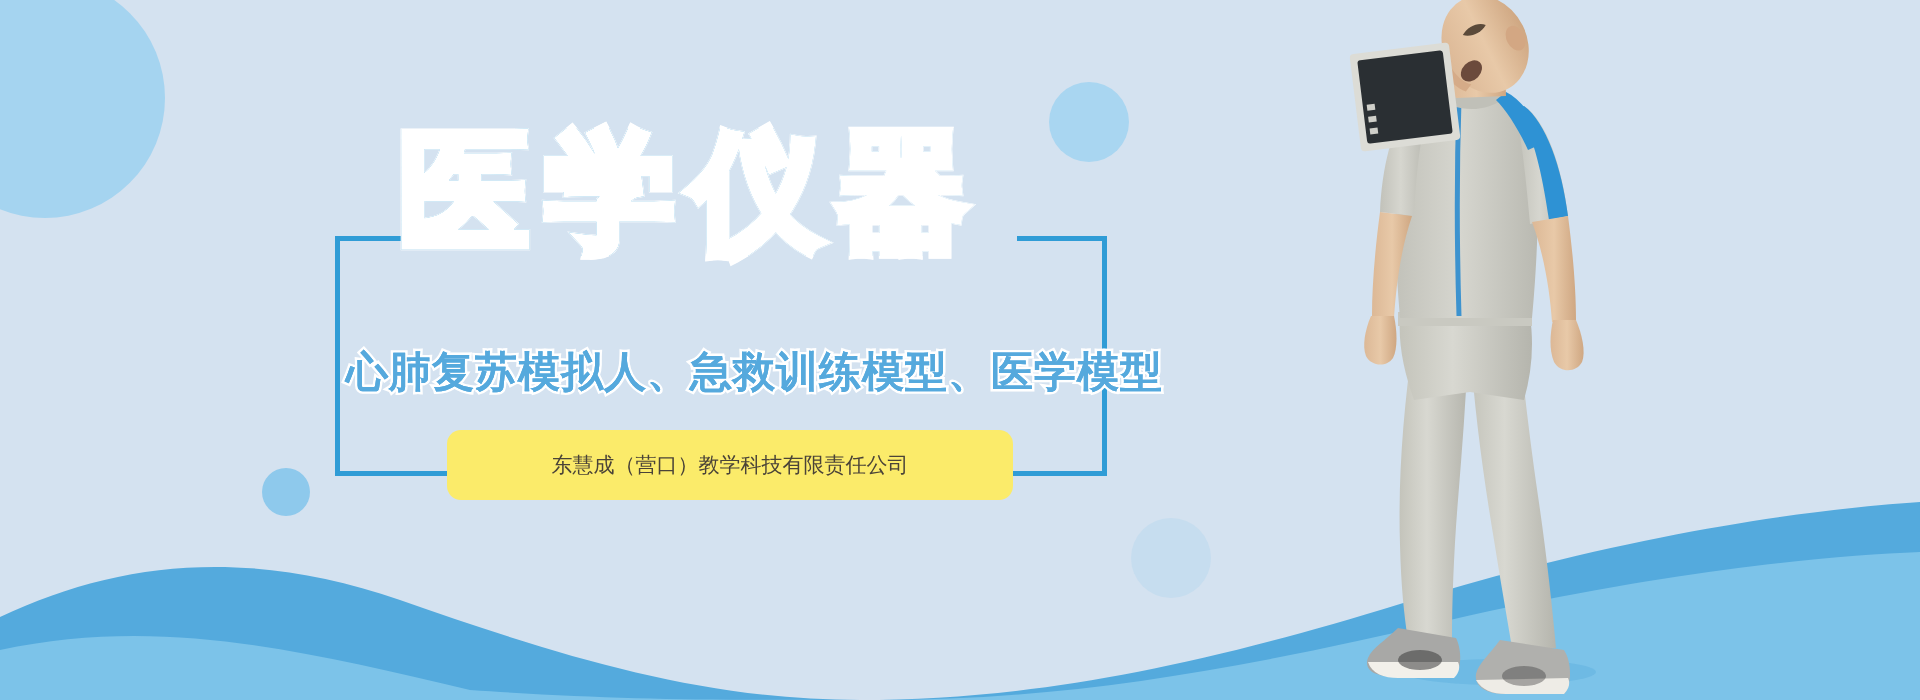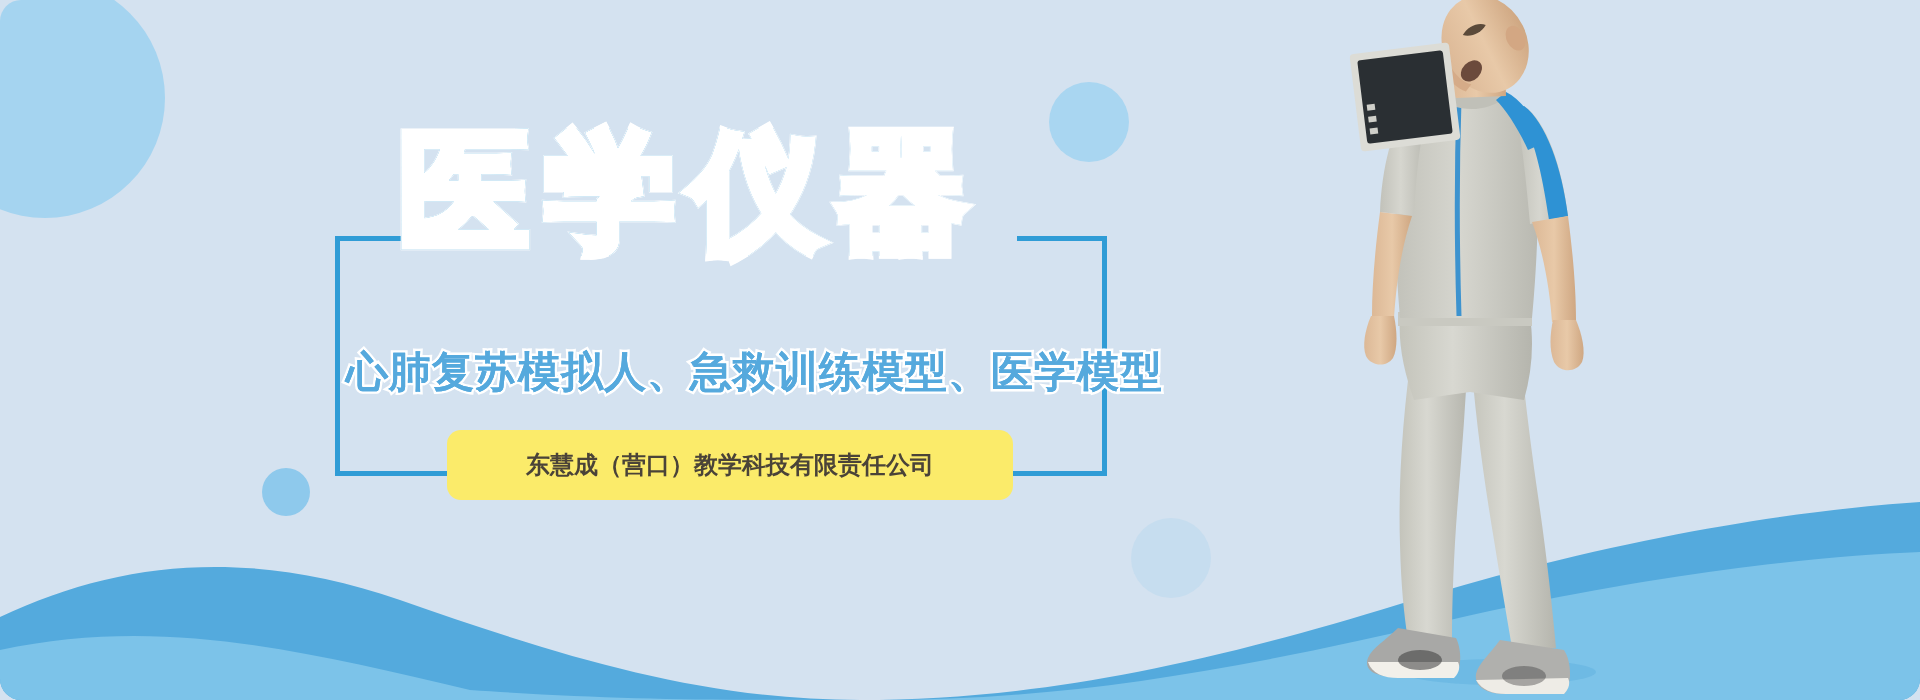--- a/index.html
+++ b/index.html
@@ -4,21 +4,20 @@
 <style>
   html,body{margin:0;padding:0;}
   body{
     width:1920px;height:700px;overflow:hidden;
     font-family:"Liberation Sans","DejaVu Sans",sans-serif;
     background:#d4e2f0;
   }
   #banner{
     position:relative;width:1920px;height:700px;overflow:hidden;
     background:#d4e2f0;
-    border-radius:21px;
   }
   .layer{position:absolute;top:0;left:0;width:1920px;height:700px;}
   svg.layer{display:block;}
 
   
   #content{
     position:absolute;left:0;top:0;width:1920px;height:700px;
     pointer-events:none;
   }
   #frame{
@@ -72,23 +71,22 @@
   }
 
   #company-box{
     position:absolute;left:447px;top:430px;
     width:566px;height:70px;
     background:#fbeb6a;
     border-radius:14px;
     display:flex;align-items:center;justify-content:center;
   }
   #company-name{
-    font-size:24px;color:#4a4338;letter-spacing:0px;
-    white-space:nowrap;
-    font-weight:bold;
+    font-size:21px;color:#4a4338;letter-spacing:0px;
+    white-space:nowrap;
   }
 </style>
 </head>
 <body>
 
 <div id="banner">
 
   <svg class="layer" viewBox="0 0 1920 700" width="1920" height="700" xmlns="http://www.w3.org/2000/svg">
     <defs>
       <linearGradient id="titleGrad" x1="0" y1="0" x2="1" y2="0">

